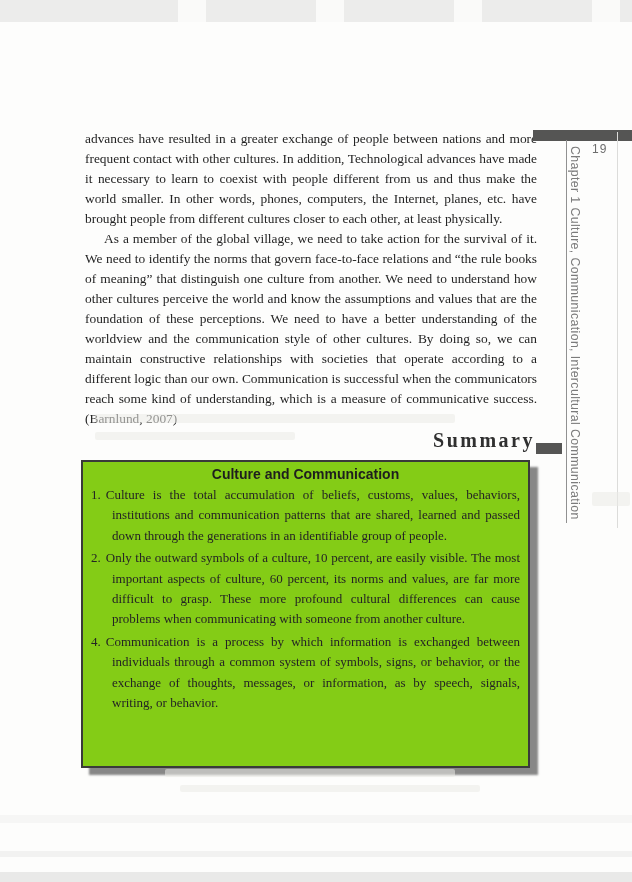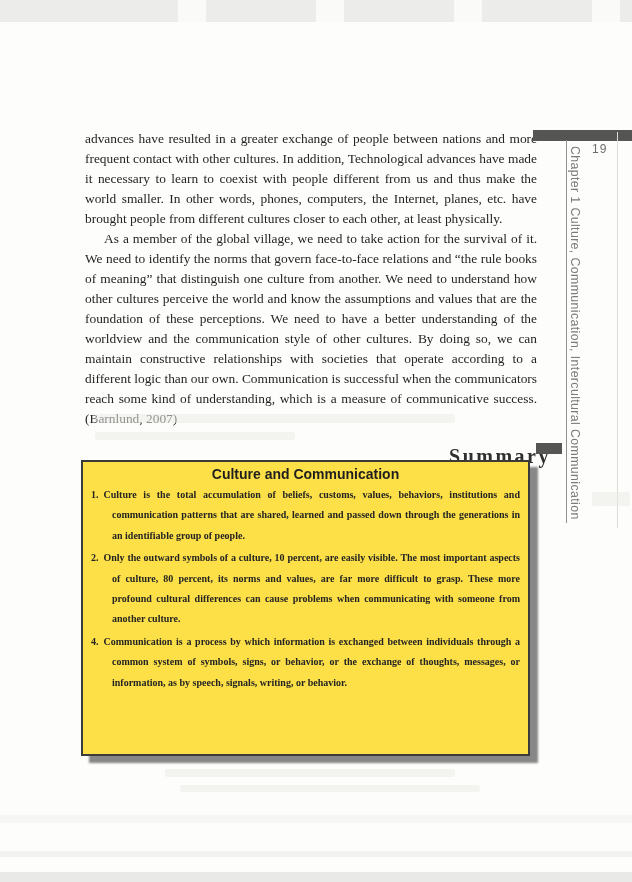--- a/index.html
+++ b/index.html
@@ -27,21 +27,21 @@
   
   .page-content { position:absolute; left:85px; top:129px; width:452px; }
   .para {
     margin:0; font-size:13.4px; line-height:20px;
     text-align:justify; text-align-last:left; color:#242424;
   }
   .para.indented { text-indent:19px; }
 
   
   .summary-heading {
-    position:absolute; left:85px; top:429px; width:450px; margin:16px;
+    position:absolute; left:85px; top:429px; width:450px; margin:0;
     text-align:right; font-family:"Liberation Serif", serif;
     font-weight:bold; font-size:20px; letter-spacing:2.5px; color:#303030;
   }
   .bar { position:absolute; background:#555554; }
   .bar-top-right   { left:533px; top:130px; width:99px; height:11px; }
   .bar-summary     { left:536px; top:443px; width:26px; height:11px; }
 
   
   .sidebar-rule { position:absolute; left:566px; top:140px; width:1px; height:383px; background:#919191; }
   .page-edge-line { position:absolute; left:617px; top:132px; width:1px; height:396px; background:#dcdcda; }
@@ -53,33 +53,33 @@
   .chapter-vertical {
     position:absolute; left:568px; top:146px; height:366px;
     writing-mode:vertical-rl; white-space:nowrap;
     font-family:"Liberation Sans", sans-serif; font-size:12.3px;
     letter-spacing:.4px; color:#7b7b7b;
   }
 
   
   .summary-box {
     position:absolute; left:81px; top:460px; width:429px; height:289px;
-    border:2px solid #3a3a3a; background:#fde047;
+    border:2px solid #3a3a3a; background:#84cc16;
     box-shadow:8px 7px 2px rgba(105,105,105,.8);
-    padding:3px 8px 0 8px;
+    padding:3px 8px 12px 8px;
   }
   .box-title {
     margin:1px 0 3px 0; text-align:center;
     font-family:"Liberation Sans", sans-serif;
     font-weight:bold; font-size:14px; color:#1e1e1e;
   }
   .box-item {
-    font-size:10px; line-height:20.4px; color:#242424;
+    font-size:13px; line-height:20.4px; color:#242424;
     text-align:justify; text-align-last:left;
-    padding-left:21px; text-indent:-21px; margin:0 0 2px 0;font-weight:bold;
+    padding-left:21px; text-indent:-21px; margin:0 0 2px 0;
   }
   .box-item .num { margin-right:5px; }
 
   
   .ghost {
     position:absolute; background:#ecece8; opacity:.55;
     filter:blur(.6px); border-radius:2px;
   }
   .ghost-1 { left:95px;  top:414px; width:360px; height:9px; }
   .ghost-2 { left:95px;  top:432px; width:200px; height:8px; }
@@ -111,21 +111,21 @@
   <div class="chapter-vertical">Chapter 1 Culture, Communication, Intercultural Communication</div>
   <div class="page-edge-line"></div>
 
   <div class="summary-box">
     <div class="box-title">Culture and Communication</div>
 
     <div class="box-item">
       <span class="num">1.</span><span>Culture is the total accumulation of beliefs, customs, values, behaviors, institutions and communication patterns that are shared, learned and passed down through the generations in an identifiable group of people.</span>
     </div>
     <div class="box-item">
-      <span class="num">2.</span><span>Only the outward symbols of a culture, 10 percent, are easily visible. The most important aspects of culture, 80 percent, its norms and values, are far more difficult to grasp. These more profound cultural differences can cause problems when communicating with someone from another culture.</span>
+      <span class="num">2.</span><span>Only the outward symbols of a culture, 10 percent, are easily visible. The most important aspects of culture, 60 percent, its norms and values, are far more difficult to grasp. These more profound cultural differences can cause problems when communicating with someone from another culture.</span>
     </div>
     <div class="box-item">
       <span class="num">4.</span><span>Communication is a process by which information is exchanged between individuals through a common system of symbols, signs, or behavior, or the exchange of thoughts, messages, or information, as by speech, signals, writing, or behavior.</span>
     </div>
   </div>
 
   <div class="ghost ghost-1"></div>
   <div class="ghost ghost-2"></div>
   <div class="ghost ghost-3"></div>
   <div class="ghost ghost-4"></div>

